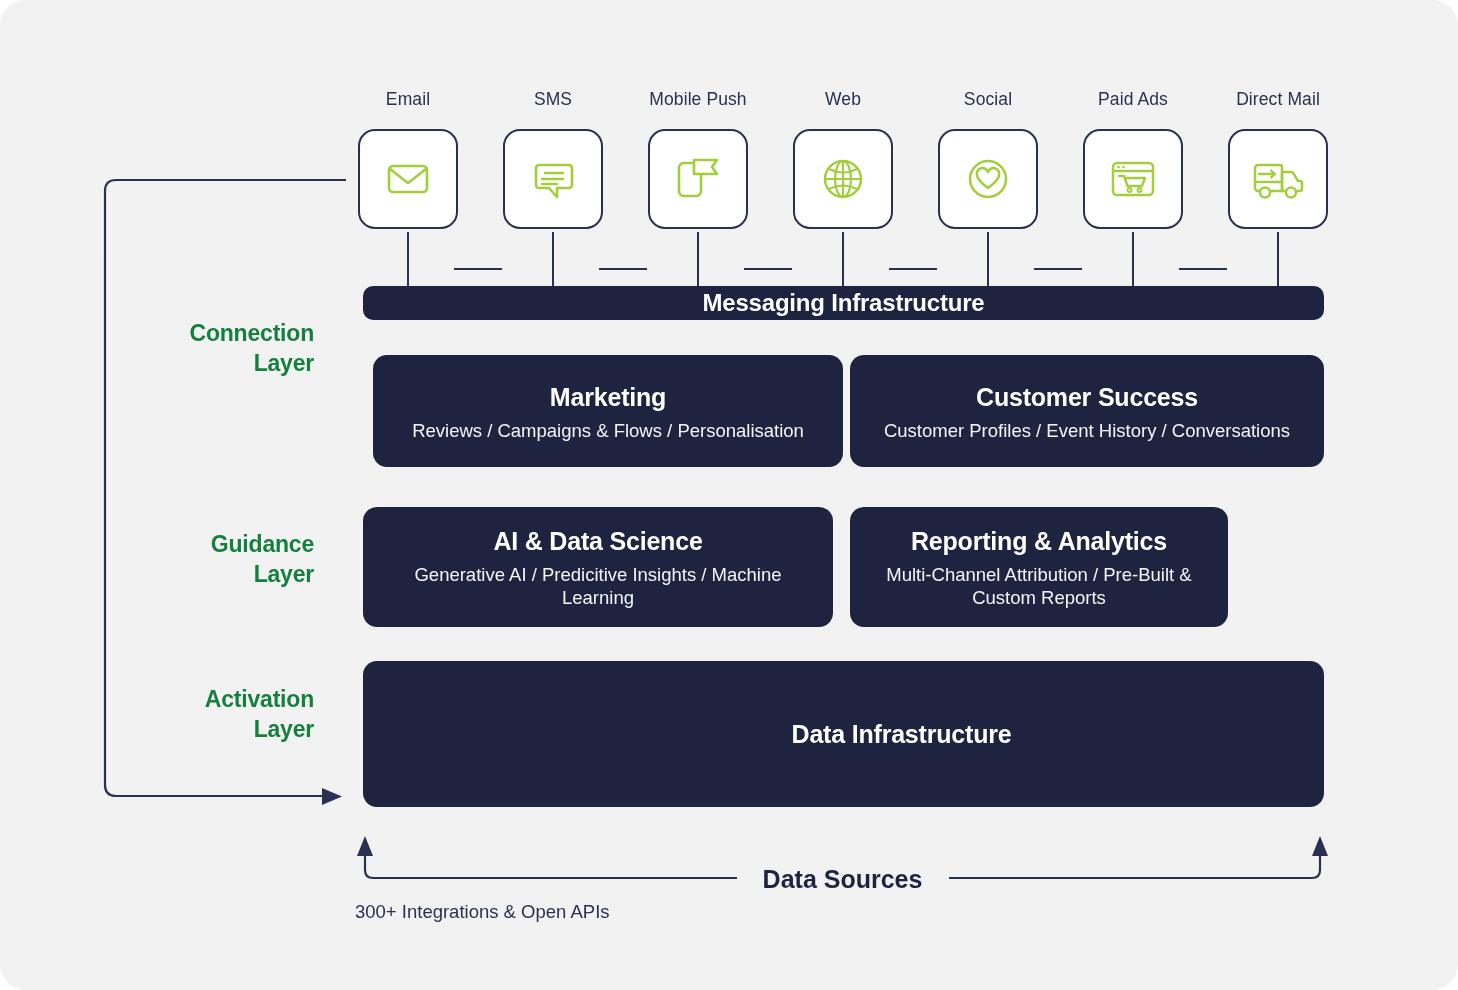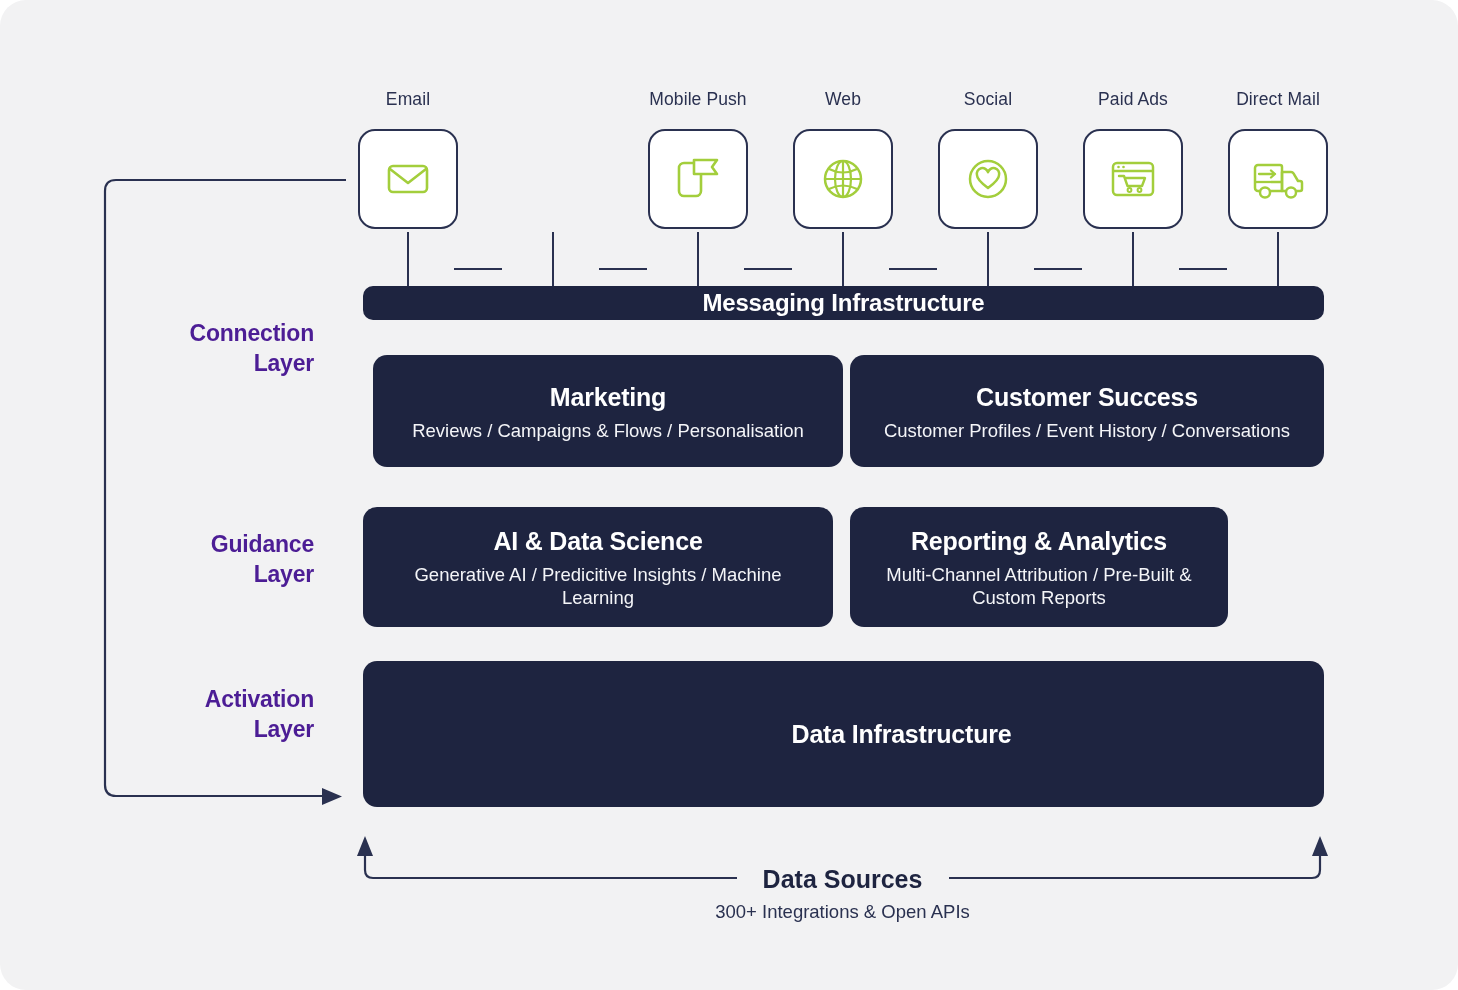--- a/index.html
+++ b/index.html
@@ -71,21 +71,21 @@
   }
 
   
   .layer-label {
     position: absolute;
     width: 220px;
     text-align: right;
     font-size: 23px;
     font-weight: bold;
     line-height: 30px;
-    color: #4c1d95;
+    color: #15803d;
     letter-spacing: -.2px;
   }
 
   
   .box {
     position: absolute;
     background: #1e2440;
     border-radius: 14px;
     box-sizing: border-box;
     display: flex;
@@ -136,21 +136,21 @@
     text-align: center;
     font-size: 25px;
     font-weight: bold;
     color: #1e2440;
     line-height: 30px;
   }
   .footer-sub {
     position: absolute;
     left: 0; right: 0;
     top: 74px;
-    text-align: center;
+    text-align: left;
     font-size: 18.5px;
     color: #2a3150;
     line-height: 23px;
   }
   .footer-svg { position: absolute; left: 0; top: 0; }
 
   
   .loop-svg { position: absolute; left: 96px; top: 168px; }
 </style>
 </head>
@@ -175,20 +175,31 @@
     <div class="channel" style="left:0px;">
       <div class="channel-label">Email</div>
       <div class="channel-tile">
         <svg width="52" height="52" viewBox="0 0 52 52">
           <rect x="7" y="13" width="38" height="26" rx="4" fill="none" stroke="#a3ce3c" stroke-width="2.6"></rect>
           <path d="M8 16 L26 30 L44 16" fill="none" stroke="#a3ce3c" stroke-width="2.6" stroke-linecap="round" stroke-linejoin="round"></path>
         </svg>
       </div>
     </div>
 
+    <div class="channel" style="left:145px;">
+      <div class="channel-label">SMS</div>
+      <div class="channel-tile">
+        <svg width="52" height="52" viewBox="0 0 52 52">
+          <path d="M12 12 H42 a3 3 0 0 1 3 3 V32 a3 3 0 0 1 -3 3 H30 L30 44 L22 35 H12 a3 3 0 0 1 -3 -3 V15 a3 3 0 0 1 3 -3 Z" fill="none" stroke="#a3ce3c" stroke-width="2.6" stroke-linejoin="round"></path>
+          <line x1="18" y1="20" x2="36" y2="20" stroke="#a3ce3c" stroke-width="2.4" stroke-linecap="round"></line>
+          <line x1="15" y1="26" x2="36" y2="26" stroke="#a3ce3c" stroke-width="2.4" stroke-linecap="round"></line>
+          <line x1="15" y1="31" x2="30" y2="31" stroke="#a3ce3c" stroke-width="2.4" stroke-linecap="round"></line>
+        </svg>
+      </div>
+    </div>
 
     <div class="channel" style="left:290px;">
       <div class="channel-label">Mobile Push</div>
       <div class="channel-tile">
         <svg width="54" height="54" viewBox="0 0 54 54">
           <path d="M8 16 a5 5 0 0 1 5 -5 H30 V39 a5 5 0 0 1 -5 5 H13 a5 5 0 0 1 -5 -5 Z" fill="none" stroke="#a3ce3c" stroke-width="2.6" stroke-linejoin="round"></path>
           <path d="M23 8 H46 L41 15 L46 22 H23 Z" fill="#ffffff" stroke="#a3ce3c" stroke-width="2.6" stroke-linejoin="round"></path>
         </svg>
       </div>
     </div>

